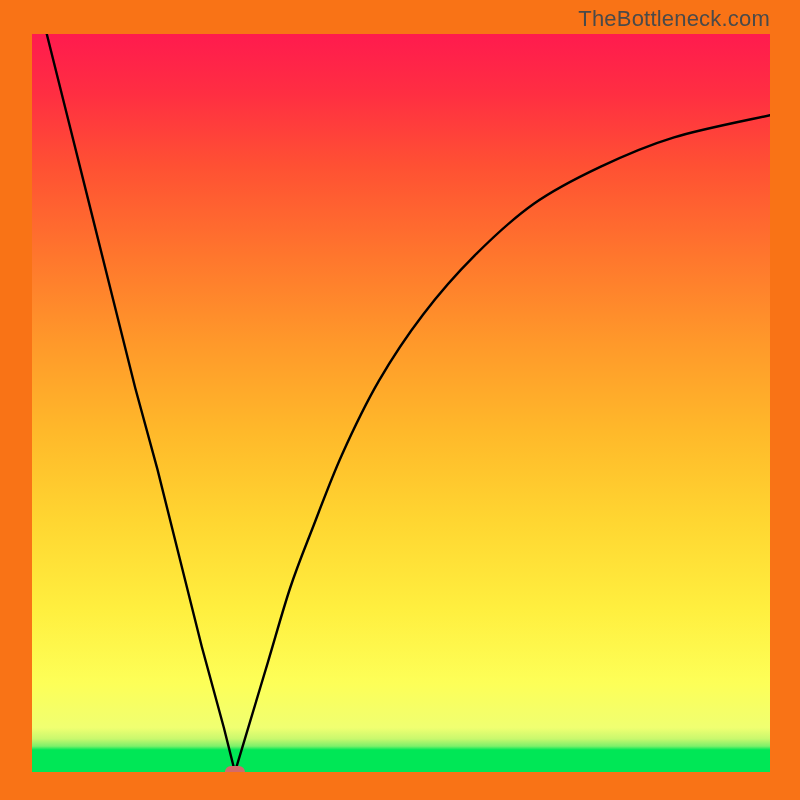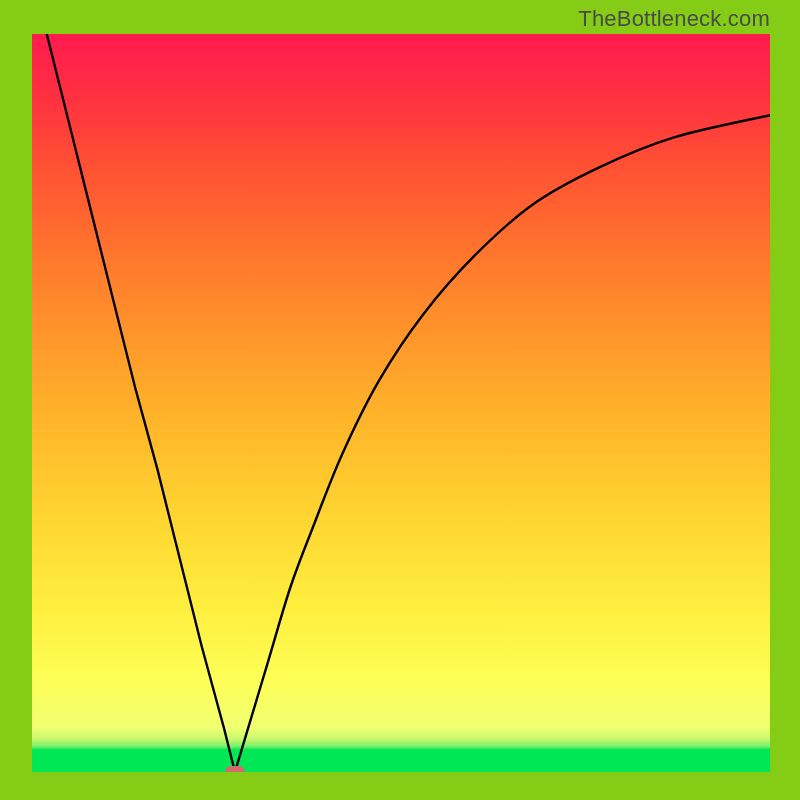--- a/index.html
+++ b/index.html
@@ -8,21 +8,21 @@
     width: 800px;
     height: 800px;
     background: #000;
     overflow: hidden;
     font-family: Arial, Helvetica, sans-serif;
   }
   .frame {
     position: relative;
     width: 800px;
     height: 800px;
-    background: #84cc16;
+    background: #f97316;
   }
   .plot-area {
     position: absolute;
     left: 32px;
     top: 34px;
     width: 738px;
     height: 738px;
     overflow: hidden;
   }
   .watermark {

